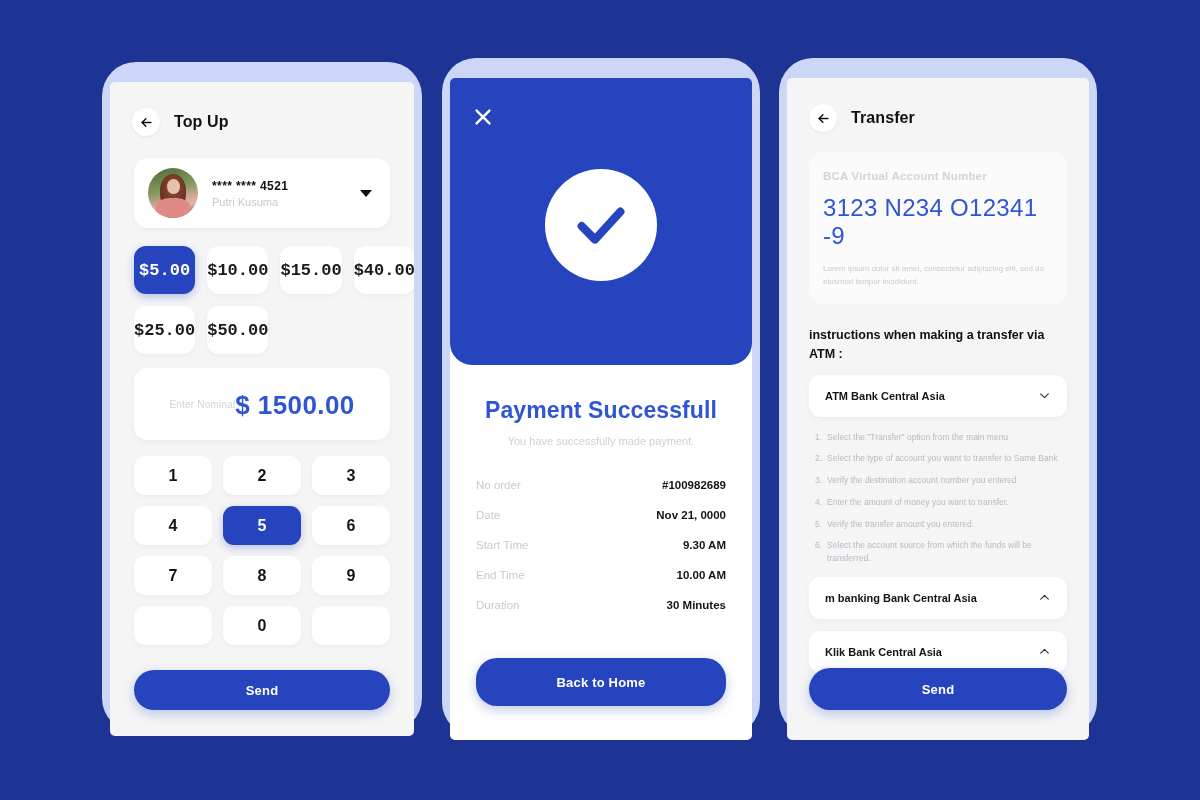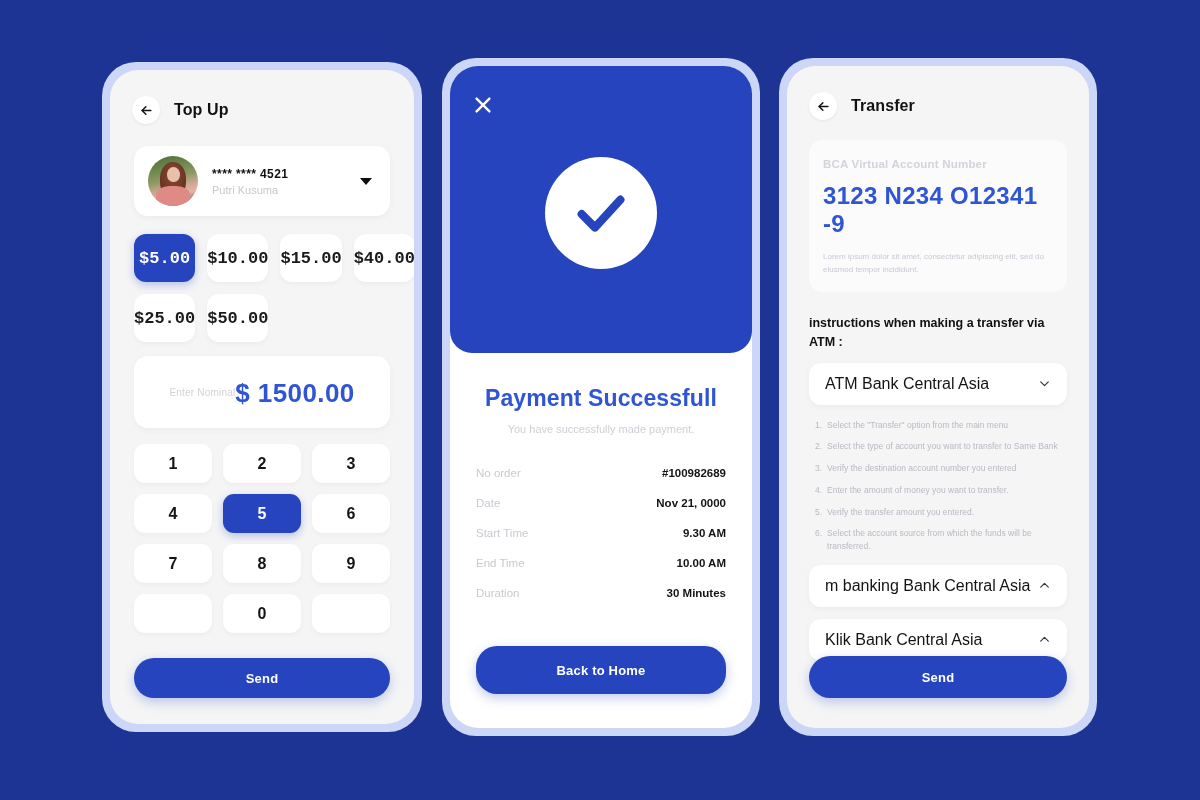--- a/index.html
+++ b/index.html
@@ -14,23 +14,24 @@
   
   .phone {
     position: absolute;
     background: #ccd6f7;
     border-radius: 34px;
     padding: 8px;
   }
   .screen {
     width: 100%; height: 100%;
     background: #f5f5f6;
-    border-radius: 28px;
+    border-radius: 5px;
     overflow: hidden;
     position: relative;
+    margin-top: 12px;
   }
   #phone1 { left: 102px; top: 62px; width: 320px; height: 670px; }
   #phone2 { left: 442px; top: 58px; width: 318px; height: 678px; }
   #phone3 { left: 779px; top: 58px; width: 318px; height: 678px; }
 
   
   .hdr { display: flex; align-items: center; gap: 14px; padding: 26px 22px 0 22px; }
   .back-btn {
     width: 28px; height: 28px; border-radius: 50%;
     background: #ffffff; display: flex; align-items: center; justify-content: center;
@@ -123,29 +124,29 @@
   .detail-v { font-size: 11.5px; font-weight: 700; color: #141414; }
   .p2-btn-wrap { position: absolute; left: 0; right: 0; bottom: 34px; padding: 0 26px; }
   .p2-btn-wrap .btn-primary { height: 48px; border-radius: 21px; }
 
   
   .p3-body { padding: 0 22px; }
   .va-card {
     margin-top: 20px; background: #fbfbfc; border-radius: 14px; padding: 18px 14px 16px;
   }
   .va-lbl { font-size: 11.5px; font-weight: 700; color: #d3d3da; letter-spacing: .2px; }
-  .va-num { font-size: 24px; font-weight: 700; color: #2f55d4; margin-top: 12px; letter-spacing: .3px; }
+  .va-num { font-size: 24px; font-weight: 400; color: #2f55d4; margin-top: 12px; letter-spacing: .3px; }
   .va-desc { font-size: 8px; color: #c9c9d2; line-height: 1.65; margin-top: 12px; }
   .instr-title { font-size: 12.5px; font-weight: 800; color: #111; line-height: 1.45; margin-top: 22px; }
   .sel-box {
     margin-top: 12px; background: #fff; border-radius: 12px; height: 42px;
     display: flex; align-items: center; justify-content: space-between; padding: 0 16px;
     box-shadow: 0 2px 6px rgba(20,30,80,.045);
   }
-  .sel-box-label { font-size: 16px; font-weight: 400; color: #141414; }
+  .sel-box-label { font-size: 11px; font-weight: 700; color: #141414; text-align: right; }
   .chev { width: 13px; height: 13px; }
   .steps { margin-top: 14px; padding-left: 6px; }
   .step { display: flex; gap: 5px; font-size: 8.5px; color: #b9b9c3; line-height: 1.5; margin-bottom: 9px; }
   .step-n { flex: 0 0 auto; }
   .p3-btn-wrap { position: absolute; left: 0; right: 0; bottom: 30px; padding: 0 22px; }
   .p3-btn-wrap .btn-primary { height: 42px; border-radius: 21px; }
 </style>
 </head>
 <body>
 

